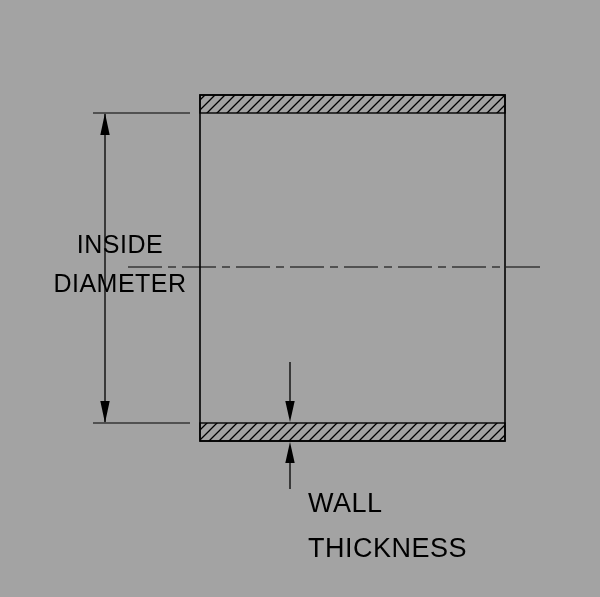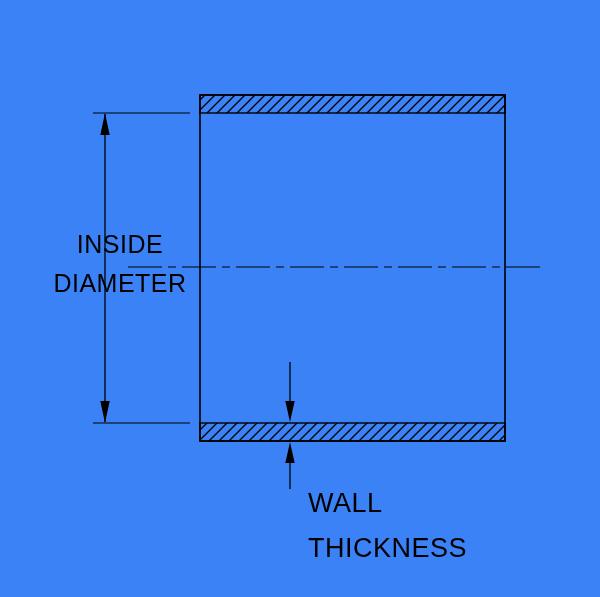--- a/index.html
+++ b/index.html
@@ -1,20 +1,20 @@
 <!DOCTYPE html>
 <html><head>
 <meta charset="utf-8">
 <style>
   html, body { margin: 0; padding: 0; }
   body { background: #ffffff; }
   .stage {
     width: 600px;
     height: 597px;
-    background: #3b82f6;
+    background: #a3a3a3;
     position: relative;
     overflow: hidden;
     text-decoration: underline;
   }
   svg { display: block; }
   text {
     font-family: "Liberation Sans", "DejaVu Sans", sans-serif;
     fill: #000000;
   }
   .dim-text { font-size: 25px; letter-spacing: 0.5px; }

